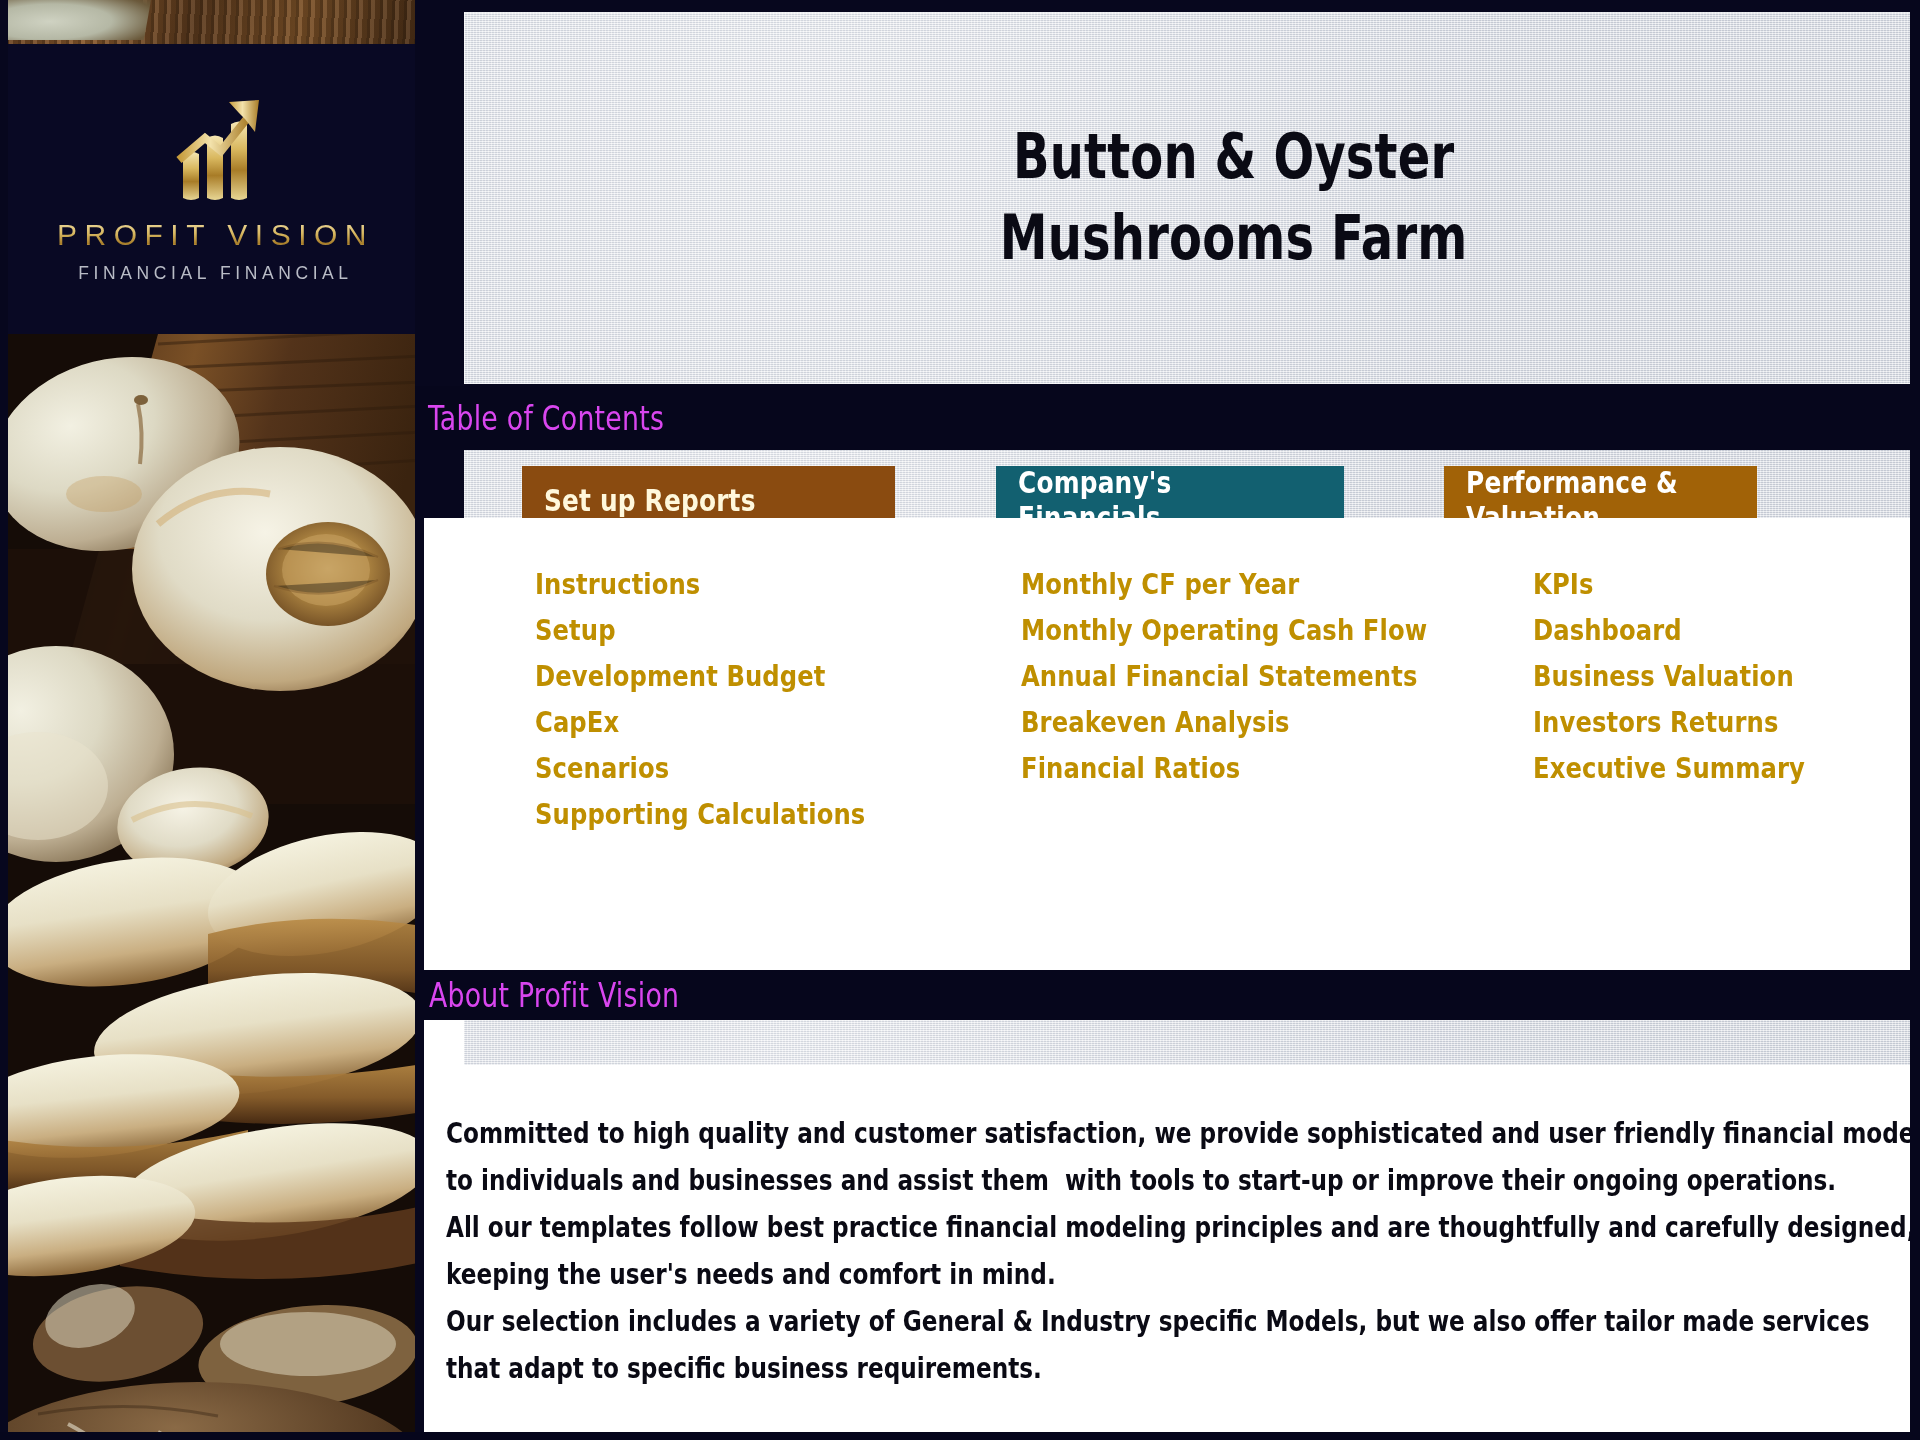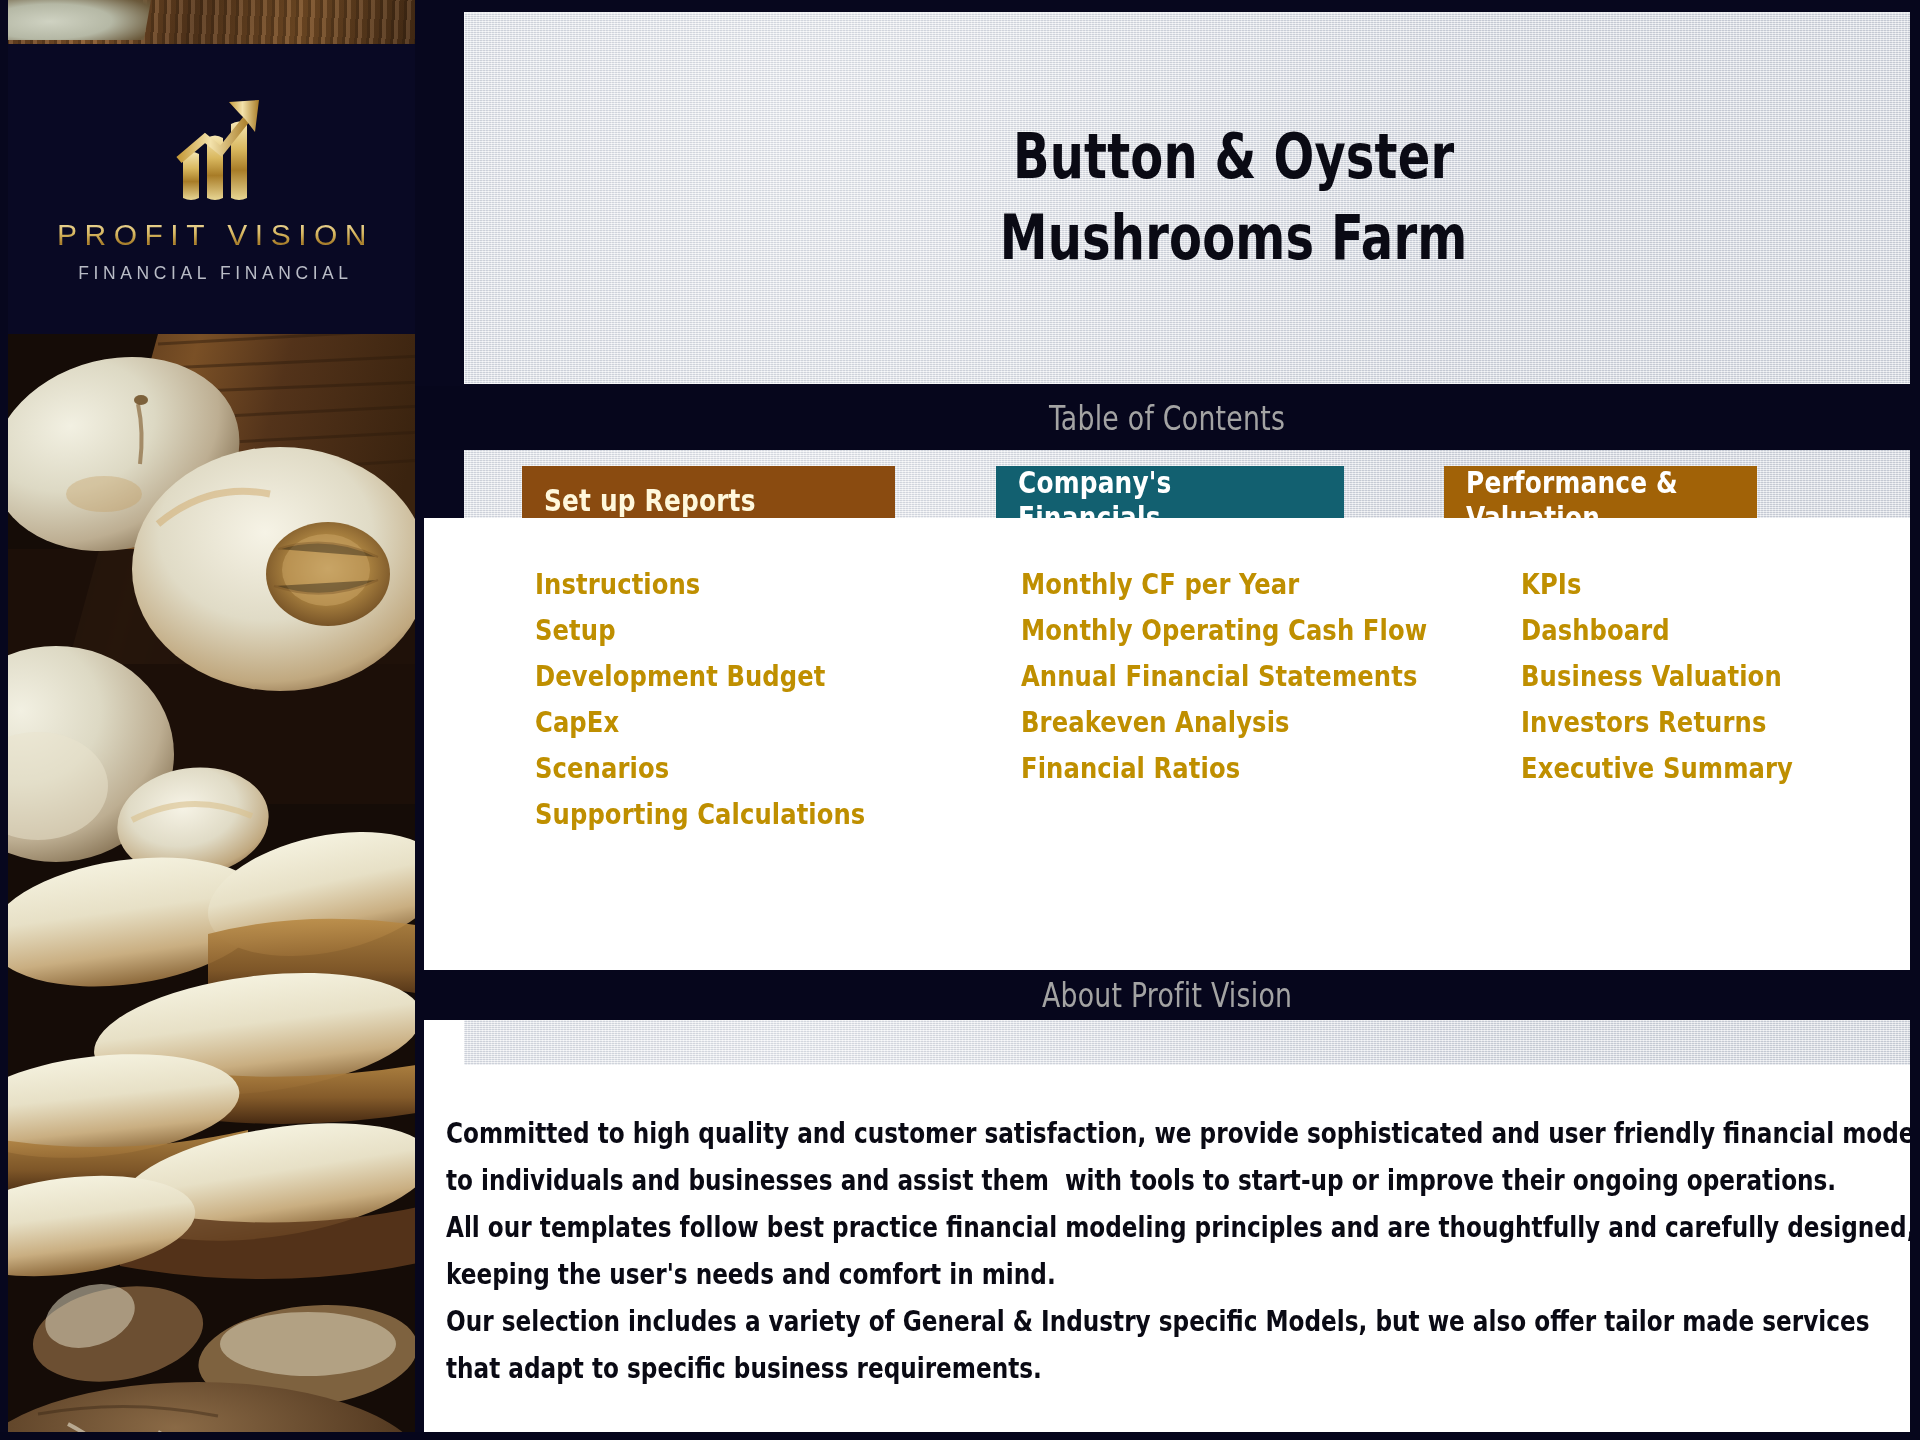--- a/index.html
+++ b/index.html
@@ -81,22 +81,22 @@
     font-weight:700;font-size:62px;line-height:1.30;
     transform:scaleX(.86);transform-origin:center;
     letter-spacing:.2px;
     padding-left:60px;
   }
 
   
   .bar{
     position:absolute;left:0;width:1505px;
     background:#06061c;
-    display:flex;align-items:center;justify-content:center;
-    color:#a3a3a3;
+    display:flex;align-items:center;justify-content:flex-start;
+    color:#d946ef;
     font-family:"Liberation Sans Narrow","DejaVu Sans Condensed","Liberation Sans",sans-serif;
     font-weight:400;font-size:33px;letter-spacing:.3px;
   }
   .bar span{transform:scaleX(.9);transform-origin:center;}
   #toc-bar{top:386px;height:64px;}
   #about-bar{top:970px;height:50px;}
 
   
   .tabstrip{
     position:absolute;left:9px;top:450px;width:1487px;height:68px;
@@ -114,20 +114,21 @@
   .tab span{transform:scaleX(.92);transform-origin:left center;}
   #tab-0{left:98px;width:373px;background:#8a4b10;color:#fff8dc;}
   #tab-1{left:572px;width:348px;background:#126070;color:#ffffff;}
   #tab-2{left:1020px;width:313px;background:#a16207;color:#ffffff;}
 
   
   .links-board{
     position:absolute;left:9px;top:518px;width:1487px;height:572px;
     background:#ffffff;
     display:flex;
+    gap:12px;
   }
   .col{position:relative;padding-top:43px;}
   #col-0{width:474px;padding-left:111px;}
   #col-1{width:448px;padding-left:88px;}
   #col-2{width:465px;padding-left:63px;}
   .lnk{
     display:block;width:fit-content;
     color:#bf8f00;text-decoration:underline;
     text-decoration-thickness:2px;text-underline-offset:3px;
     font-family:"Liberation Sans Narrow","DejaVu Sans Condensed","Liberation Sans",sans-serif;

